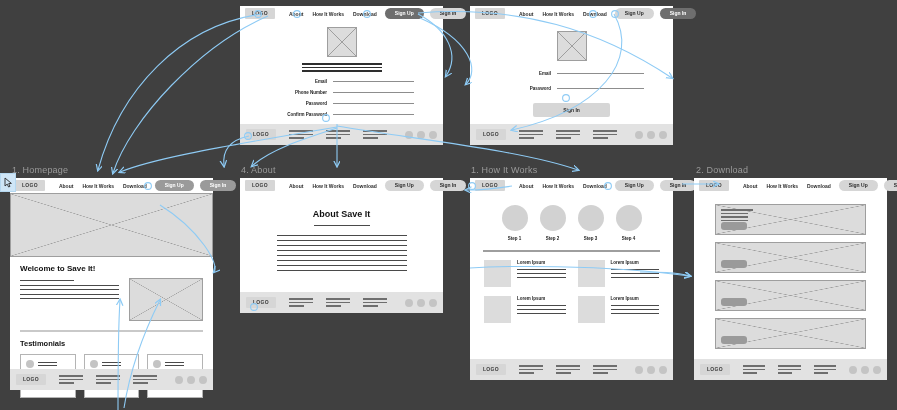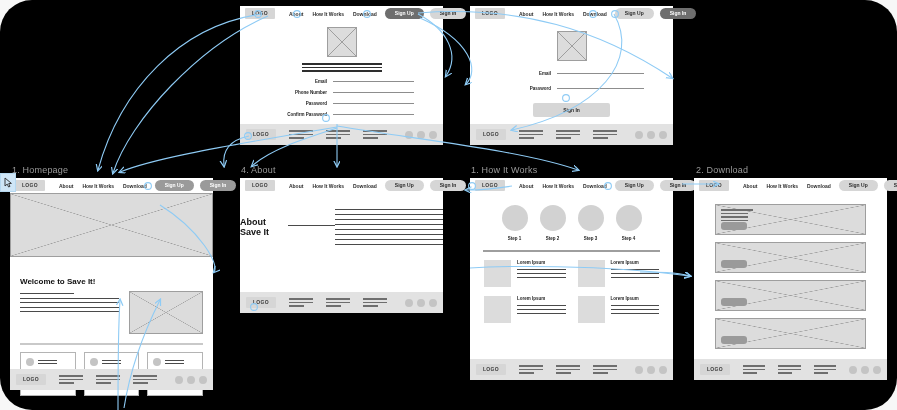--- a/index.html
+++ b/index.html
@@ -2,21 +2,21 @@
 <html><head>
 <meta charset="utf-8">
 <style>
   * { box-sizing: border-box; margin: 0; padding: 0; }
   html, body {
     width: 897px; height: 410px;
     background: #f7f7f7;
     font-family: "Liberation Sans", sans-serif;
     overflow: hidden;
   }
-  #canvas { position: relative; width: 897px; height: 410px; background: #000000; border-radius: 32px; }
+  #canvas { position: relative; width: 897px; height: 410px; background: #404040; }
 
   
   #connectors { position: absolute; left: 0; top: 0; width: 897px; height: 410px; pointer-events: none; z-index: 30; }
 
   
   .screen { position: absolute; background: #ffffff; z-index: 10; }
   .screen-label {
     position: absolute; font-size: 9px; color: #9a9a9a; letter-spacing: .2px;
     white-space: nowrap; z-index: 12;
   }
@@ -66,21 +66,21 @@
     background-image: linear-gradient(to bottom left, transparent calc(50% - .5px), #9e9e9e 50%, transparent calc(50% + .5px));
   }
   .plainbox { background: #dcdcdc; }
   .txtline { height: 1px; background: #4a4a4a; display: block; }
   .txtline.thick { height: 1.5px; background: #2e2e2e; }
   .heading { font-weight: bold; color: #111; }
 
   
   #s1 { left: 10px; top: 178px; width: 203px; height: 212px; }
   #s1 .hero { height: 64px; margin: 0; }
-  #s1 .body { padding: 20px 10px 0; }
+  #s1 .body { padding: 7px 10px 0; }
   #s1 .welcome-title { font-size: 8px; margin-bottom: 5px; }
   #s1 .wrow { display: flex; gap: 10px; }
   #s1 .wcol { flex: 1; display: flex; flex-direction: column; gap: 3.5px; padding-top: 2px; }
   #s1 .wimg { width: 74px; height: 43px; }
   #s1 .divider { height: 1.5px; background: #c9c9c9; margin: 9px 0 7px; }
   #s1 .test-title { font-size: 7.5px; margin: 0 0 6px 0; }
   #s1 .cards { display: flex; gap: 8px; }
   #s1 .card { flex: 1; border: 1px solid #b4b4b4; padding: 5px; background: #fff; height: 44px; }
   #s1 .card-top { display: flex; align-items: center; gap: 4px; margin-bottom: 5px; }
   #s1 .av { width: 8px; height: 8px; border-radius: 50%; background: #c4c4c4; flex: none; }
@@ -102,21 +102,21 @@
   #s3 { left: 470px; top: 6px; width: 203px; height: 139px; }
   #s3 .inner { padding: 10px 0 0; display: flex; flex-direction: column; align-items: center; }
   #s3 .avatarbox { width: 30px; height: 30px; }
   #s3 .frow { display: flex; align-items: center; gap: 6px; margin-top: 10px; width: 145px; }
   #s3 .flabel { font-size: 4.5px; font-weight: bold; color: #1c1c1c; width: 52px; text-align: right; white-space: nowrap; }
   #s3 .finput { flex: 1; height: 1px; background: #8d8d8d; }
   #s3 .cta { margin-top: 12px; background: #d6d6d6; font-size: 5px; font-weight: bold; color: #2b2b2b; padding: 4px 30px; border-radius: 2px; }
 
   
   #s4 { left: 240px; top: 178px; width: 203px; height: 135px; }
-  #s4 .inner { padding: 16px 0 0; display: flex; align-items: center; }
+  #s4 .inner { padding: 16px 0 0; display: flex; flex-direction: column; align-items: center; }
   #s4 .about-title { font-size: 9px; }
   #s4 .sub { width: 56px; height: 1px; background: #4a4a4a; margin: 6px 0 9px; }
   #s4 .para { width: 130px; display: flex; flex-direction: column; gap: 4px; }
 
   
   #s5 { left: 470px; top: 178px; width: 203px; height: 202px; }
   #s5 .steps { display: flex; justify-content: center; gap: 12px; margin: 12px 0 0; }
   #s5 .step { display: flex; flex-direction: column; align-items: center; gap: 5px; }
   #s5 .circ { width: 26px; height: 26px; border-radius: 50%; background: #d2d2d2; }
   #s5 .step-lbl { font-size: 4.5px; font-weight: bold; color: #1c1c1c; }
@@ -209,20 +209,21 @@
         <div class="wcol">
           <i class="txtline" style="width:55%"></i>
           <i class="txtline"></i>
             <i class="txtline"></i>
             <i class="txtline"></i>
             <i class="txtline"></i>
         </div>
         <div class="imgbox wimg"></div>
       </div>
       <div class="divider"></div>
+      <div class="heading test-title">Testimonials</div>
       <div class="cards">
         <div class="card">
           <div class="card-top">
               <span class="av"></span>
             <span class="av-lines">
                 <i></i>
                 <i></i>
               </span>
             </div>
           <div class="card-lines">

